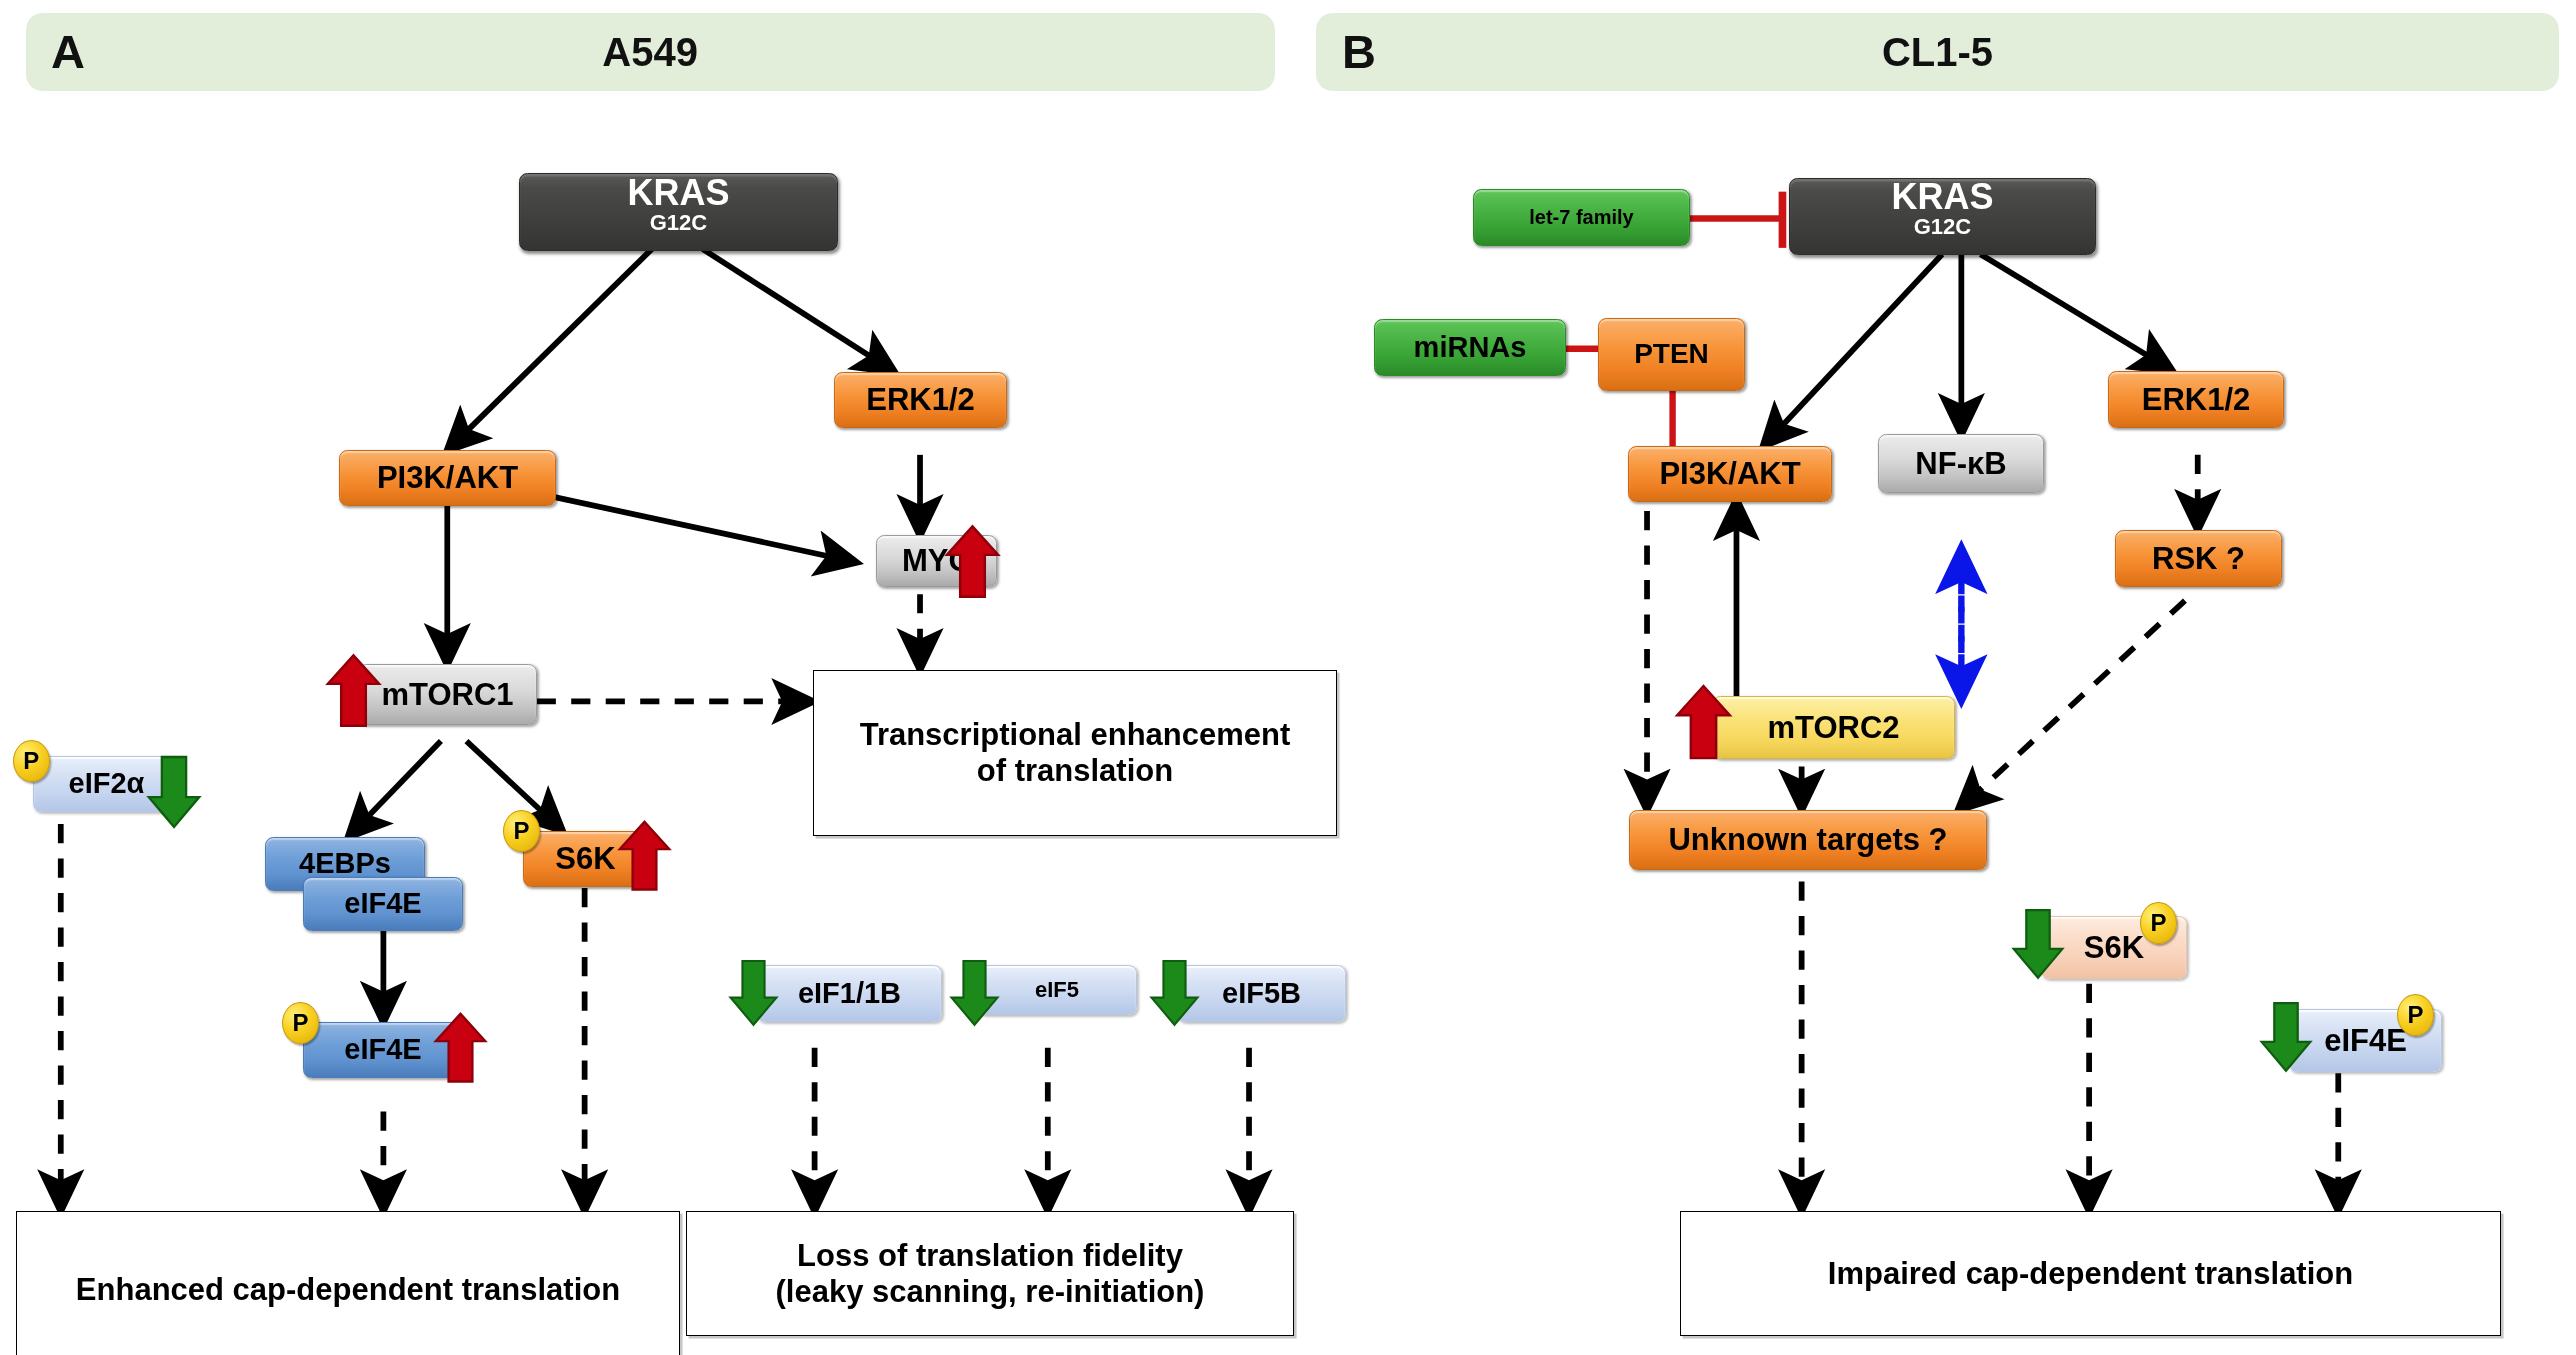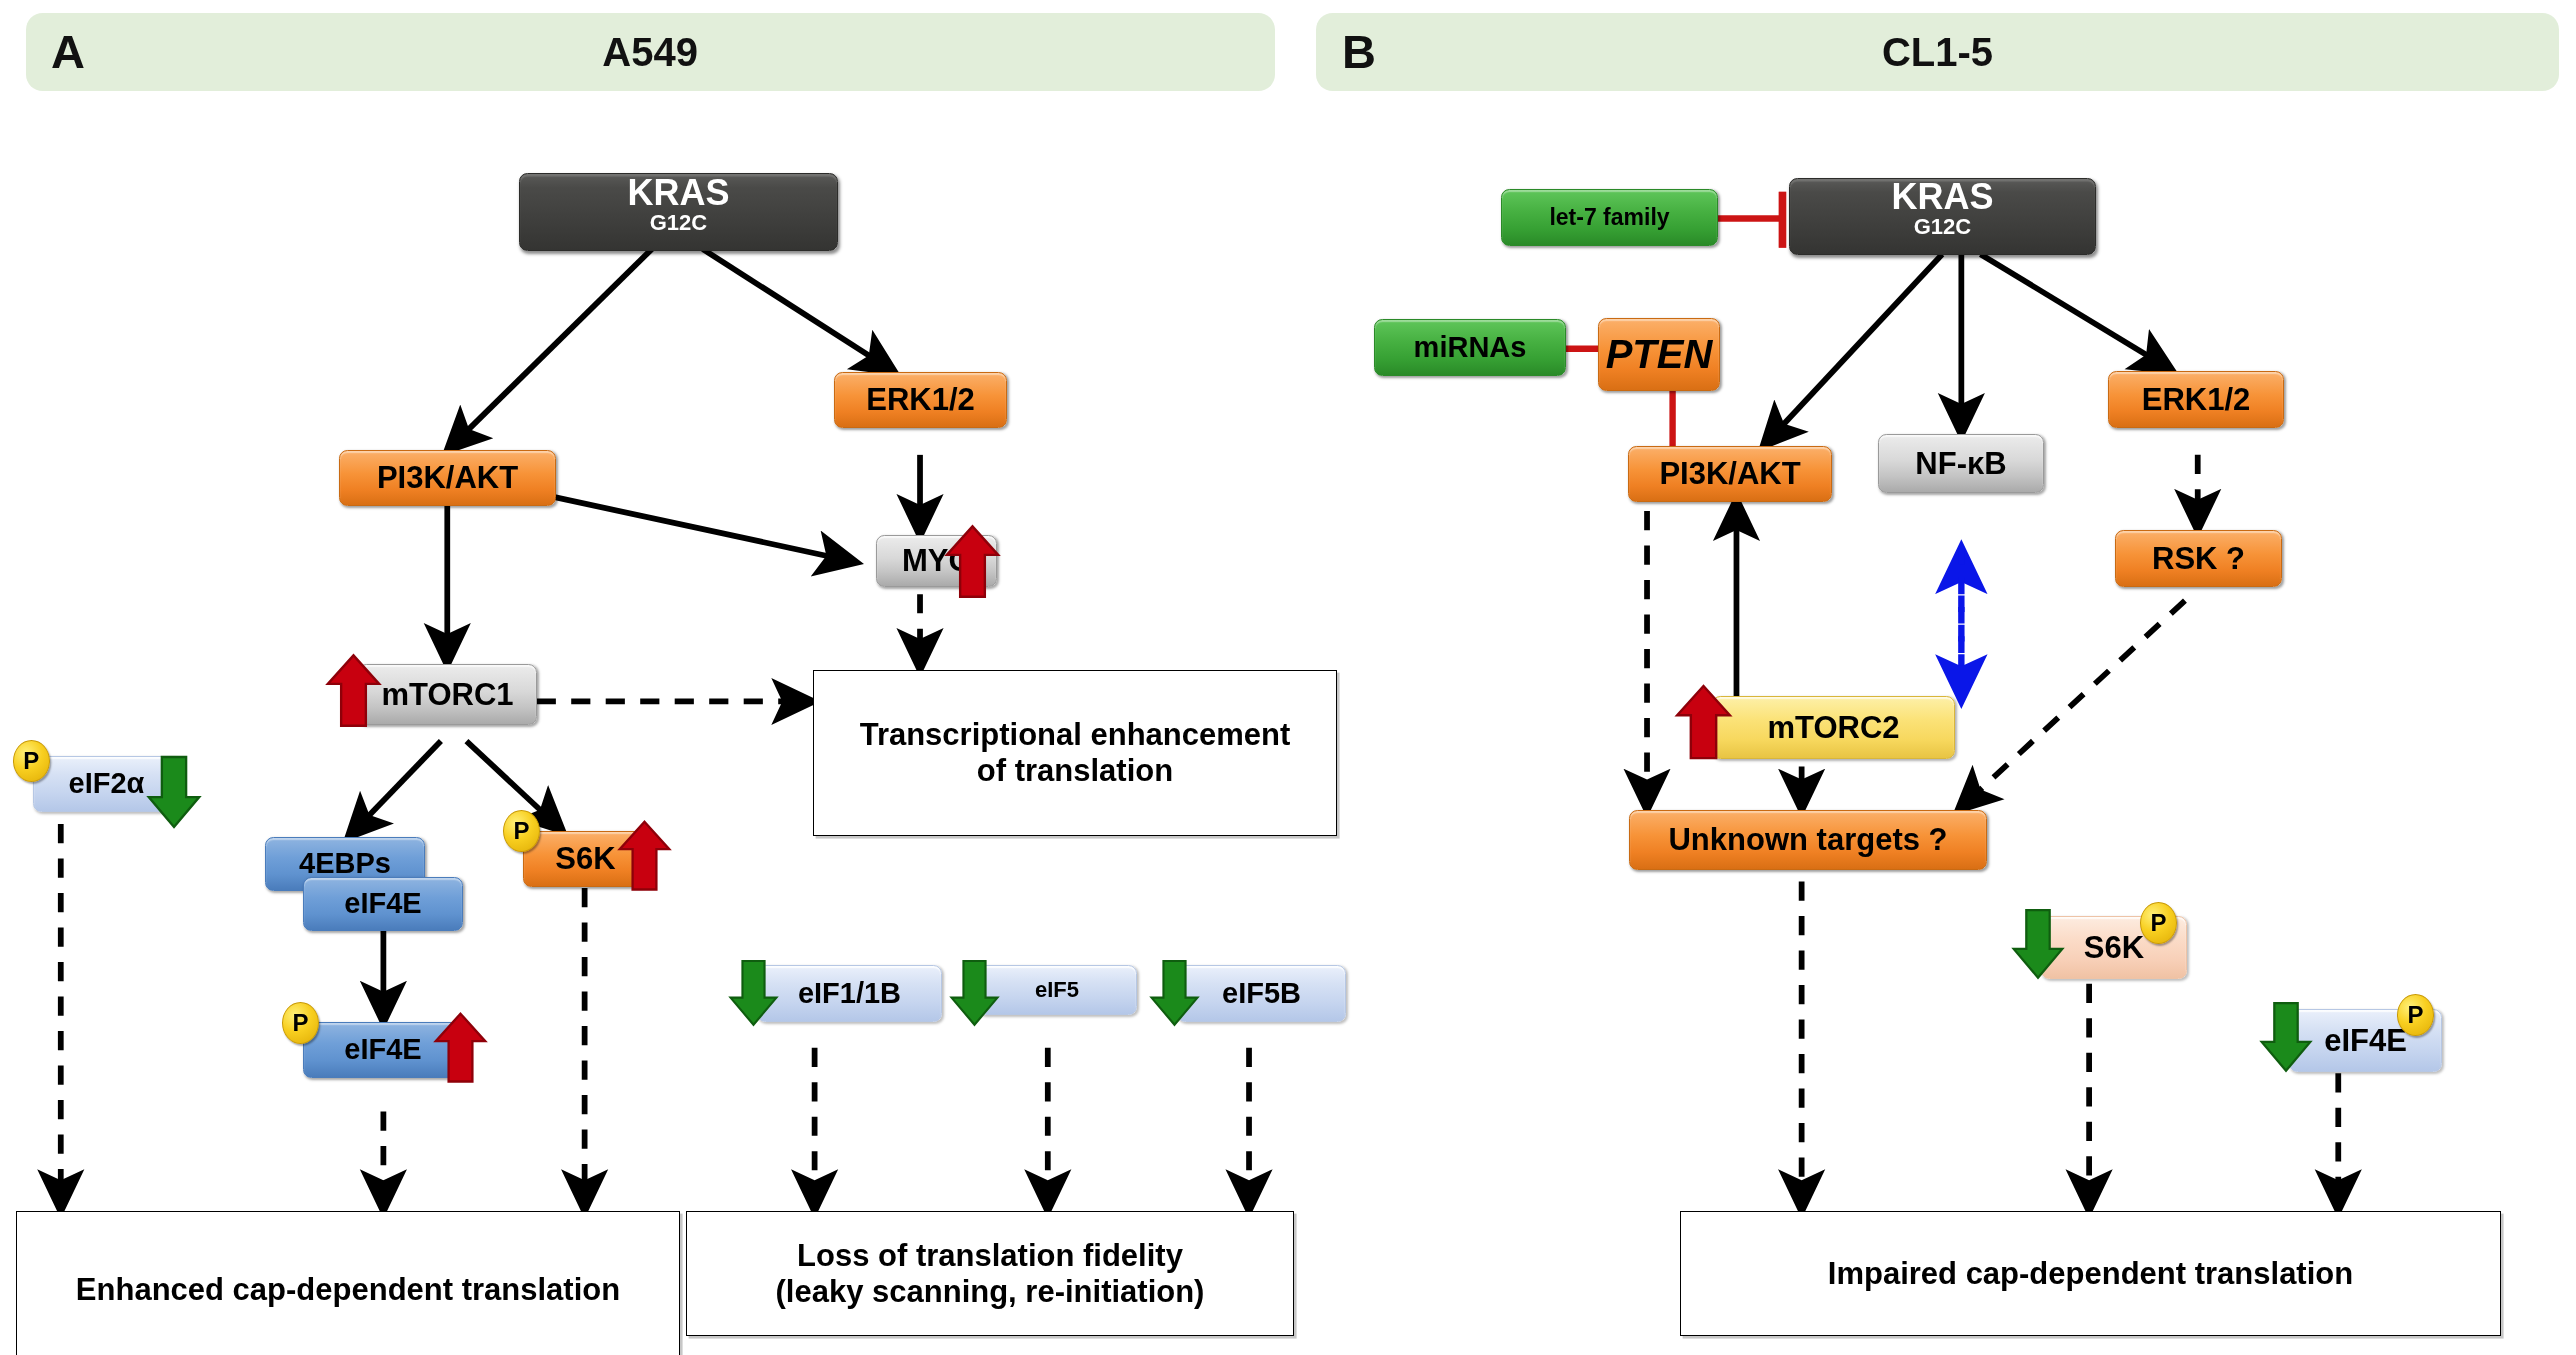--- a/index.html
+++ b/index.html
@@ -260,33 +260,33 @@
 
   <div class="outcome" style="left:16px;top:1211px;width:664px;height:157px;font-size:31px;">
     <span>Enhanced cap-dependent translation</span>
   </div>
 
   <div class="outcome" style="left:686px;top:1211px;width:608px;height:125px;font-size:31px;white-space:pre-line;">
     <span>Loss of translation fidelity
 (leaky scanning, re-initiation)</span>
   </div>
 
-  <div class="node n-green" style="left:1473px;top:189px;width:217px;height:57px;font-size:23px;margin-left:28px;">
+  <div class="node n-green" style="left:1473px;top:189px;width:217px;height:57px;font-size:20px;">
     <span>let-7 family</span>
   </div>
 
   <div class="node n-dark" style="left:1789px;top:178px;width:307px;height:77px;font-size:36px;">
     <span><span>KRAS</span><sup style="font-size:22px;">G12C</sup></span>
   </div>
 
   <div class="node n-green" style="left:1374px;top:319px;width:192px;height:57px;font-size:29px;">
     <span>miRNAs</span>
   </div>
 
-  <div class="node n-orange" style="left:1598px;top:318px;width:122px;height:73px;font-size:40px;font-style:italic;">
+  <div class="node n-orange" style="left:1598px;top:318px;width:147px;height:73px;font-size:28px;">
     <span>PTEN</span>
   </div>
 
   <div class="node n-orange" style="left:1628px;top:446px;width:204px;height:56px;font-size:31px;">
     <span>PI3K/AKT</span>
   </div>
 
   <div class="node n-gray" style="left:1878px;top:434px;width:166px;height:59px;font-size:31px;">
     <span>NF-κB</span>
   </div>

